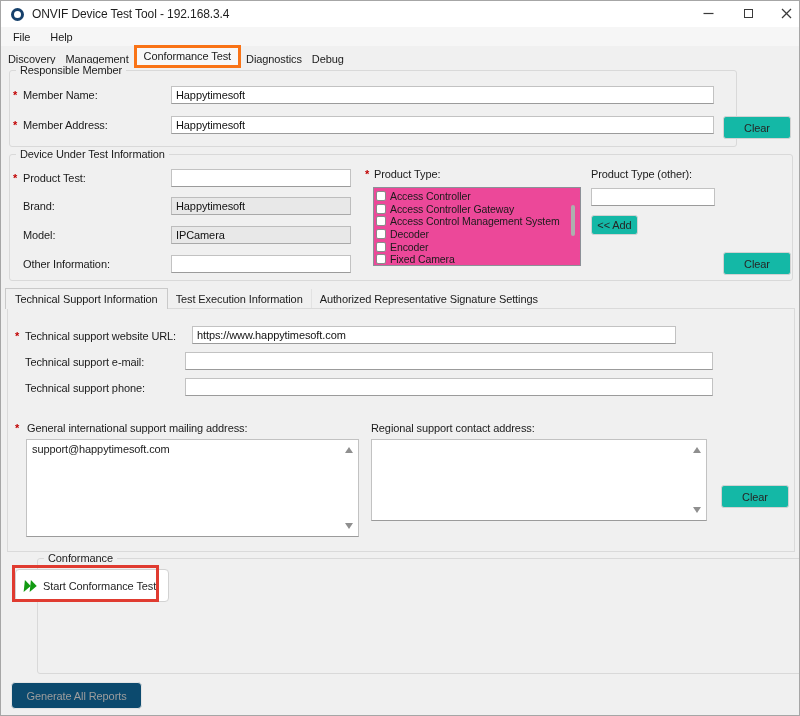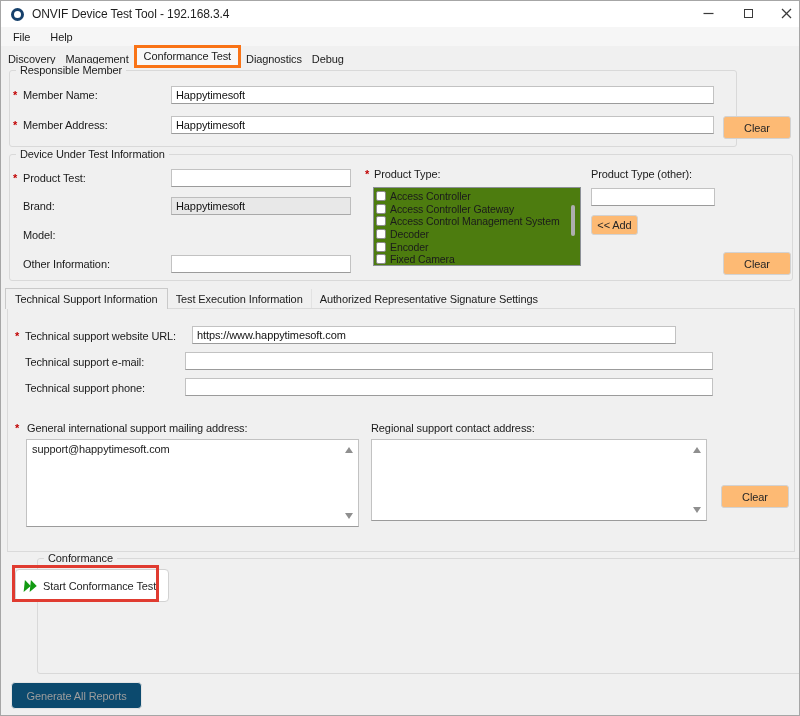--- a/index.html
+++ b/index.html
@@ -31,26 +31,26 @@
   
   .groupbox { position:absolute; border:1px solid #d9d9d9; border-radius:3px; }
   .gb-label { position:absolute; top:-7px; left:6px; background:#f0f0f0; padding:0 4px;
               white-space:nowrap; }
   .lbl { position:absolute; white-space:nowrap; }
   .req { position:absolute; color:var(--required-red,#c00000); font-weight:bold; }
   .tb  { position:absolute; height:18px; background:#fff; border:1px solid #c2c2c2;
          border-bottom-color:#9b9b9b; font:11px "Liberation Sans","DejaVu Sans",sans-serif;
          letter-spacing:-0.1px; padding:0 4px; color:#111; outline:none; }
   .tb.ro { background:#e8e8e8; border-color:#bdbdbd; border-bottom-color:#a9a9a9; }
-  .btn { position:absolute; background:#fdba74; border:1px solid #d2d2d2; border-radius:3px;
+  .btn { position:absolute; background:#14b8a6; border:1px solid #d2d2d2; border-radius:3px;
          font:11px "Liberation Sans","DejaVu Sans",sans-serif; letter-spacing:-0.1px; color:#262626;
          display:flex; align-items:center; justify-content:center; cursor:default; }
 
   
-  .listbox { position:absolute; left:372px; top:186px; width:208px; height:79px; background:#4d7c0f;
+  .listbox { position:absolute; left:372px; top:186px; width:208px; height:79px; background:#ec4899;
              border:1px solid #8c9097; padding:2px 14px 0 2px; overflow:hidden; }
   .lb-item { display:flex; align-items:center; gap:4px; height:12.6px; font-size:10.5px; white-space:nowrap; }
   .cb { width:10px; height:10px; border:1px solid #8a8a8a; border-radius:2px; background:#fff; flex:none; }
   .lb-thumb { position:absolute; right:5px; top:17px; width:4px; height:31px; background:#aeaeae; border-radius:2px; }
 
   
   .sub-tabs { position:absolute; left:4px; top:287px; display:flex; align-items:flex-start; z-index:2; }
   .stab { padding:4px 8px; height:19px; margin-top:1px; border-right:1px solid #e2e2e2; }
   .stab:last-child { border-right:none; }
   .stab.sel { border:1px solid #c9c9c9; border-bottom:none; background:#f0f0f0; height:21px;
@@ -127,20 +127,21 @@
 
   <div class="groupbox" style="left:8px; top:153px; width:784px; height:127px;">
     <span class="gb-label">Device Under Test Information</span>
   </div>
   <span class="req" style="left:12px; top:171px;">*</span>
   <span class="lbl" style="left:22px; top:171px;">Product Test:</span>
   <input class="tb" style="left: 170px; top: 168px; width: 180px;">
   <span class="lbl" style="left:22px; top:199px;">Brand:</span>
   <input class="tb ro" readonly="" style="left: 170px; top: 196px; width: 180px;" value="Happytimesoft">
   <span class="lbl" style="left:22px; top:228px;">Model:</span>
+  <input class="tb ro" readonly="" style="left: 170px; top: 225px; width: 180px;" value="IPCamera">
   <span class="lbl" style="left:22px; top:257px;">Other Information:</span>
   <input class="tb" style="left: 170px; top: 254px; width: 180px;">
 
   <span class="req" style="left:364px; top:167px;">*</span>
   <span class="lbl" style="left:373px; top:167px;">Product Type:</span>
   <div class="listbox">
     <div class="lb-item">
         <span class="cb"></span>
         <span>Access Controller</span>
       </div>
@@ -182,21 +183,21 @@
   <span class="req" style="left:14px; top:329px;">*</span>
   <span class="lbl" style="left:24px; top:329px;">Technical support website URL:</span>
   <input class="tb" style="left: 184px; top: 325px; width: 484px; margin-left: 7px;" value="https://www.happytimesoft.com">
   <span class="lbl" style="left:24px; top:355px;">Technical support e-mail:</span>
   <input class="tb" style="left: 184px; top: 351px; width: 528px;">
   <span class="lbl" style="left:24px; top:381px;">Technical support phone:</span>
   <input class="tb" style="left: 184px; top: 377px; width: 528px;">
 
   <span class="req" style="left:14px; top:421px;">*</span>
   <span class="lbl" style="left:26px; top:421px;">General international support mailing address:</span>
-  <div class="memo" style="left:25px; top:438px; width:333px; height:88px;">
+  <div class="memo" style="left:25px; top:438px; width:333px; height:98px;">
     <span class="memo-text">support@happytimesoft.com</span>
     <span class="tri up"></span>
     <span class="tri down"></span>
   </div>
   <span class="lbl" style="left:370px; top:421px;">Regional support contact address:</span>
   <div class="memo" style="left:370px; top:438px; width:336px; height:82px;">
     <span class="memo-text"></span>
     <span class="tri up"></span>
     <span class="tri down"></span>
   </div>

